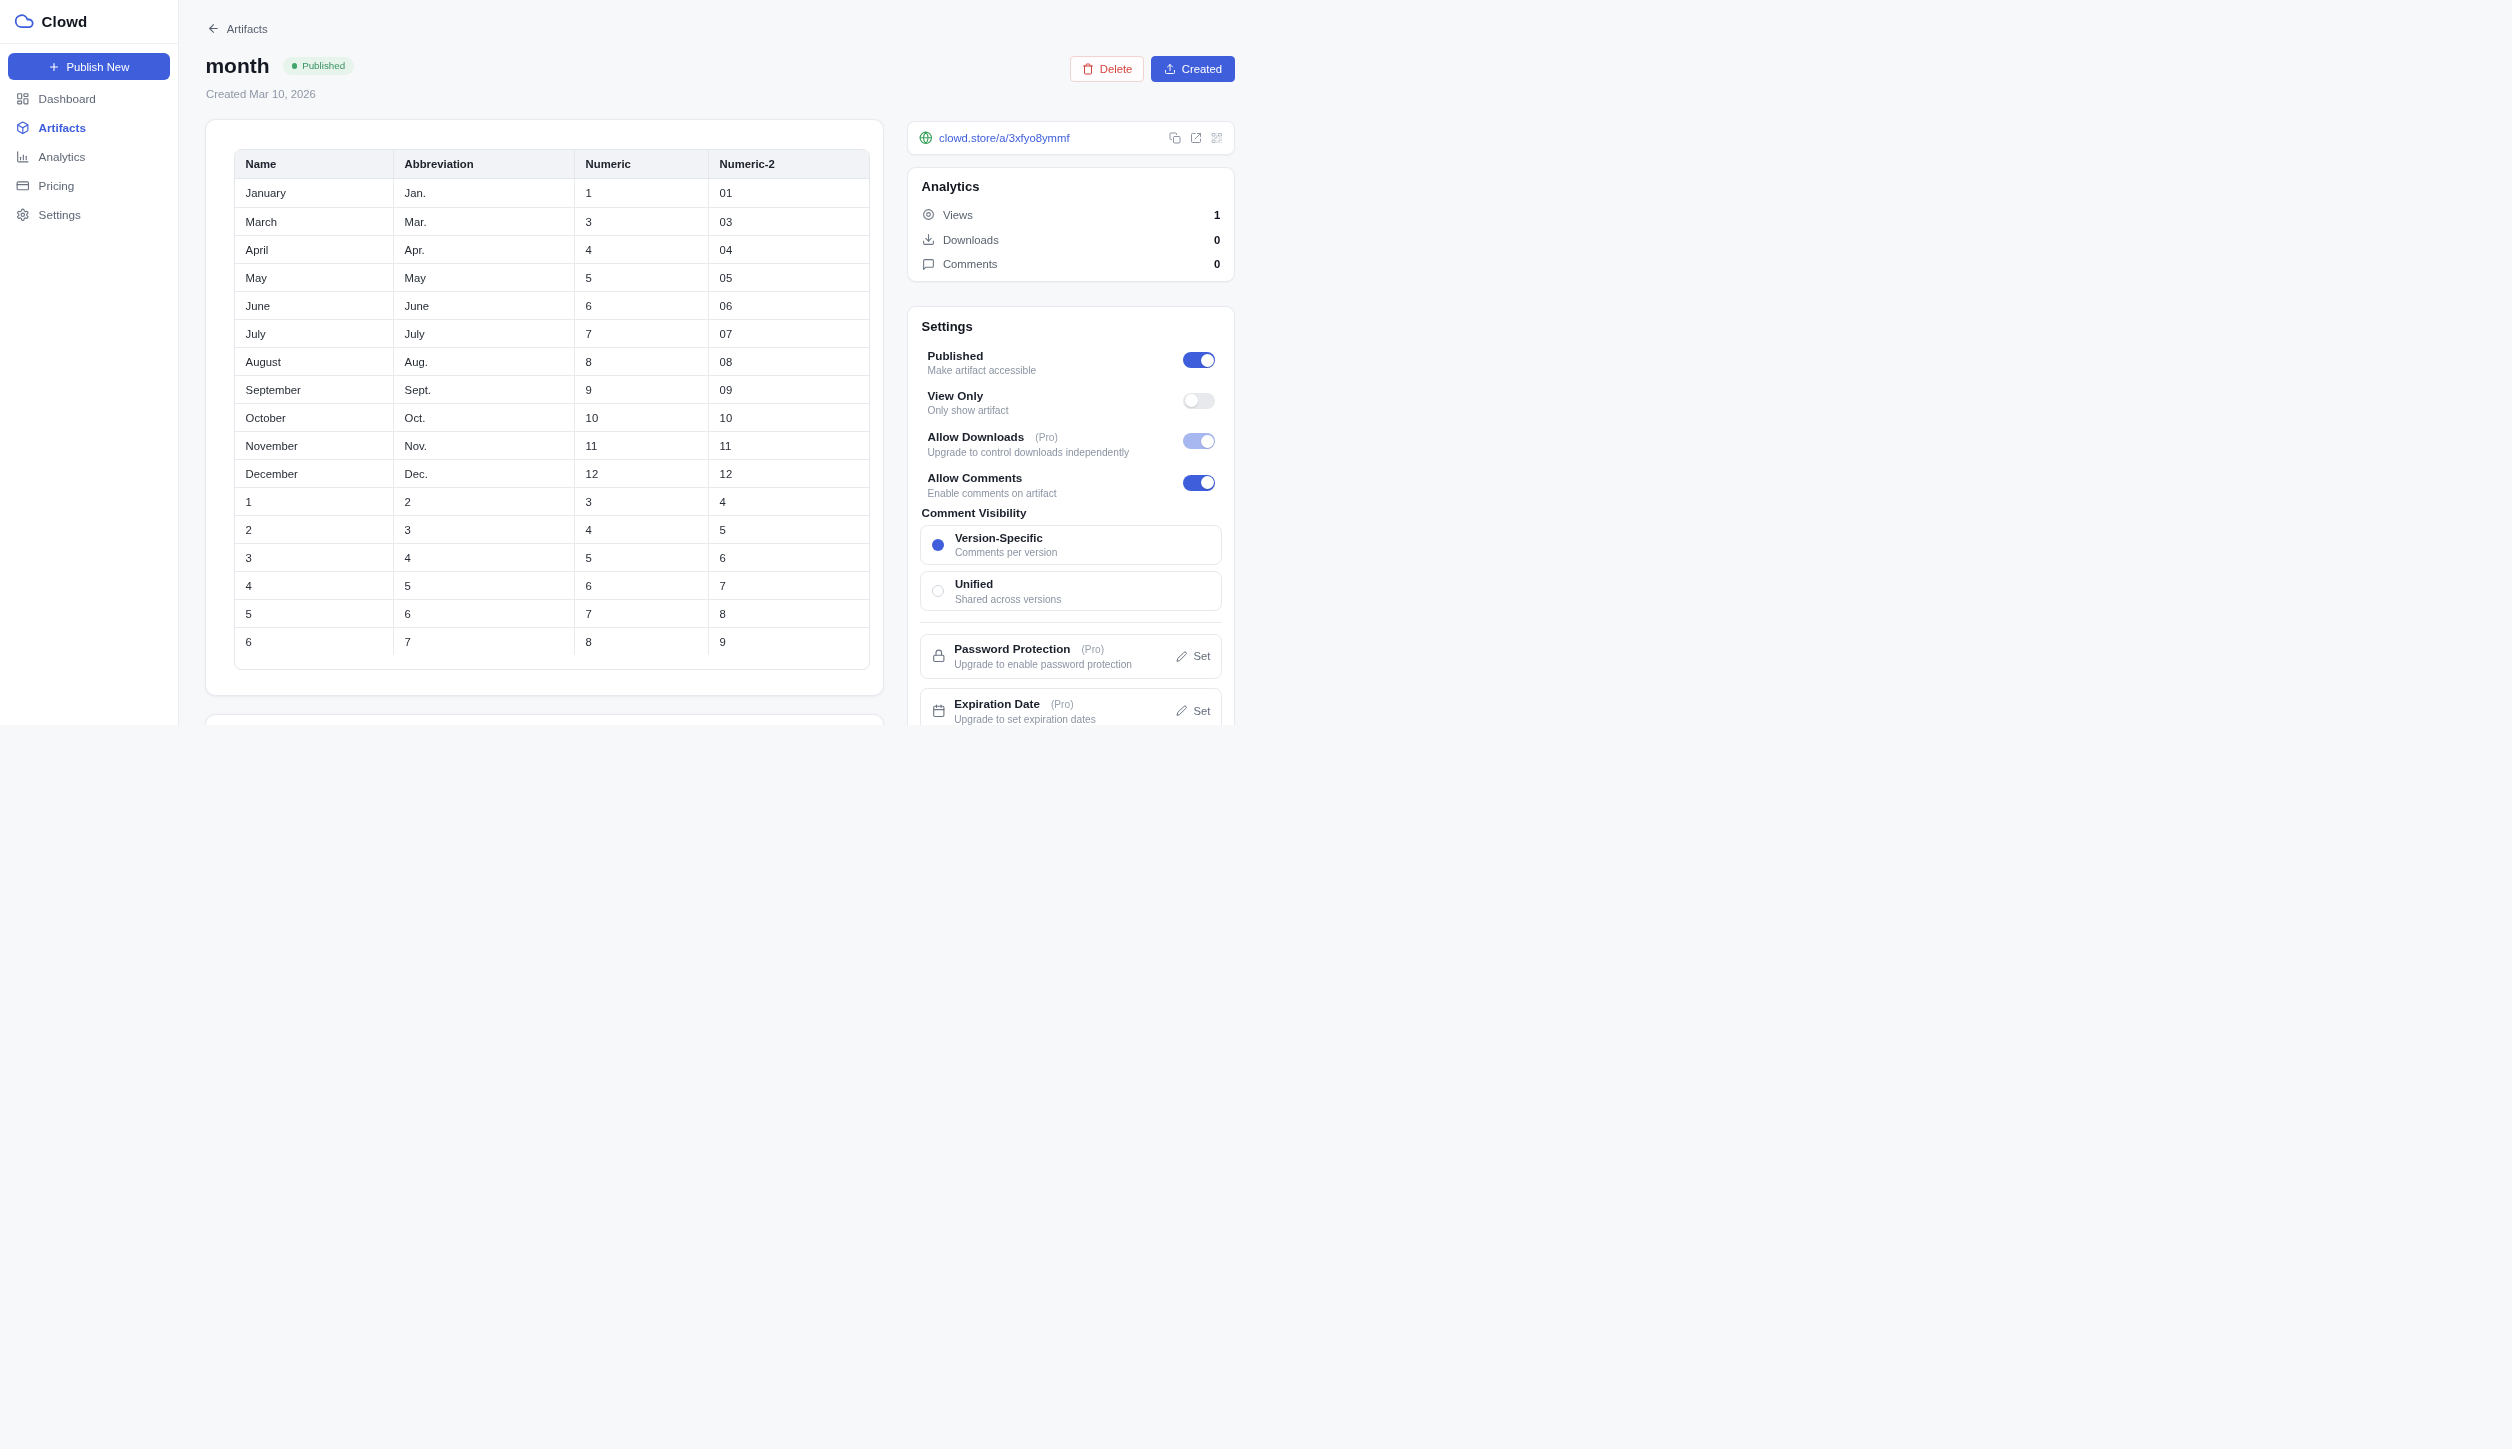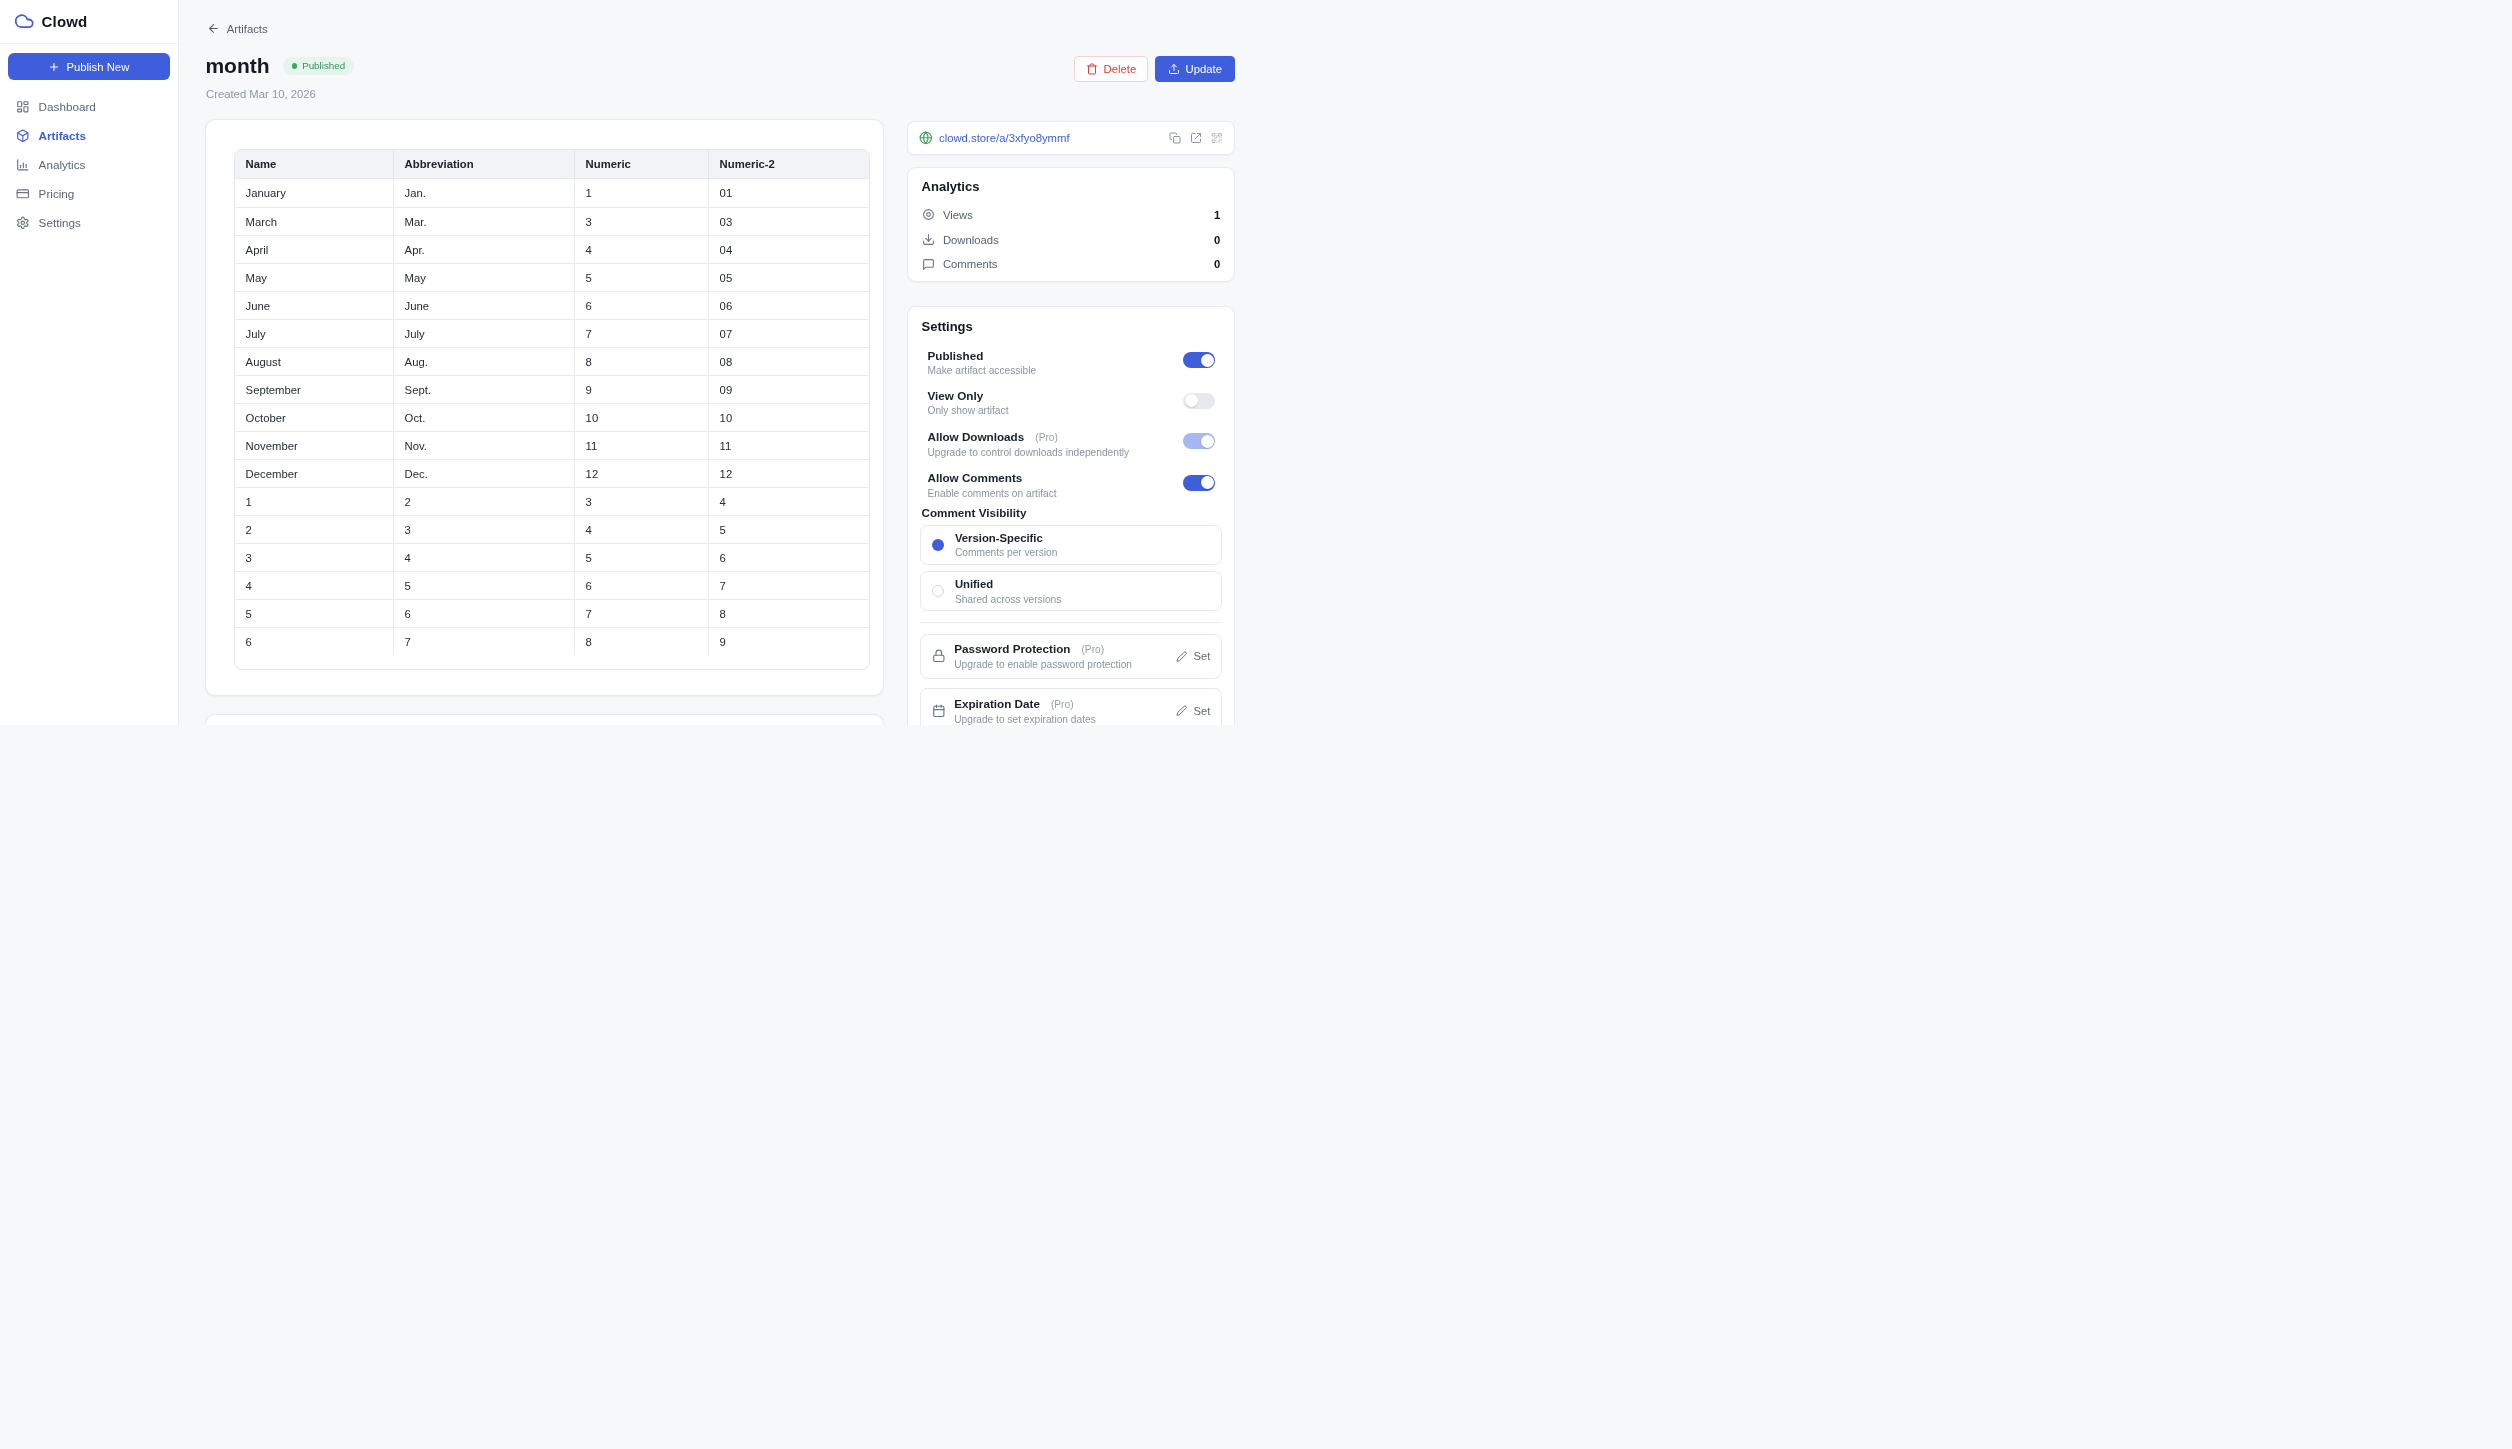--- a/index.html
+++ b/index.html
@@ -7,21 +7,21 @@
   body { font-family:"Liberation Sans", sans-serif; color:#1a202c; }
   .screen { position:relative; width:1256px; height:725px; overflow:hidden; background:#f7f8fa; }
 
   
   .sidebar { position:absolute; left:0; top:0; width:179px; height:100%; background:#ffffff; border-right:0.8px solid #e9ebef; }
   .logo-row { display:flex; align-items:center; gap:7.5px; height:44px; padding-left:13.6px; border-bottom:0.8px solid #eef0f3; }
   .logo-icon { color:#3e5edb; display:flex; }
   .logo-text { font-size:15px; font-weight:700; color:#10151f; letter-spacing:0.2px; }
   .publish-btn { display:flex; align-items:center; justify-content:center; gap:6.8px; margin:9px 8.3px 0 7.5px; width:162px; height:27px;
     background:#3e5edb; color:#fff; border:none; border-radius:6px; font-family:inherit; font-size:11.3px; font-weight:500; cursor:pointer; }
-  .nav { margin-top:12px; }
+  .nav { margin-top:4px; }
   .nav-item { display:flex; align-items:center; gap:9px; height:29px; padding-left:16px; color:#5d6575; font-size:11.7px; font-weight:500; cursor:pointer; }
   .nav-item .nav-ic { display:flex; color:#6b7380; }
   .nav-item.active { color:#3e5edb; font-weight:600; }
   .nav-item.active .nav-ic { color:#3e5edb; }
 
   
   .main { position:absolute; left:179px; top:0; right:0; bottom:0; }
   .breadcrumb { position:absolute; left:28px; top:22px; display:flex; align-items:center; gap:6.8px; color:#59616f; font-size:11.3px; cursor:pointer; }
   .title-row { position:absolute; left:26.4px; top:54px; display:flex; align-items:center; gap:13px; }
   .page-title { font-size:21px; font-weight:700; color:#141923; }
@@ -199,21 +199,21 @@
         <span>Delete</span>
       </button>
       <button class="btn btn-update">
         <span>
           <svg viewBox="0 0 24 24" width="12" height="12" fill="none" stroke="currentColor" stroke-width="2" stroke-linecap="round" stroke-linejoin="round">
               <path d="M21 15v4a2 2 0 0 1-2 2H5a2 2 0 0 1-2-2v-4"></path>
               <path d="m7 8 5-5 5 5"></path>
               <path d="M12 3v12"></path>
             </svg>
         </span>
-        <span>Update</span>
+        <span>Created</span>
       </button>
     </div>
 
     <section class="card main-card">
       <div class="table-viewport">
         <table>
           <colgroup>
               <col style="width:159px">
               <col style="width:181px">
               <col style="width:134px">

